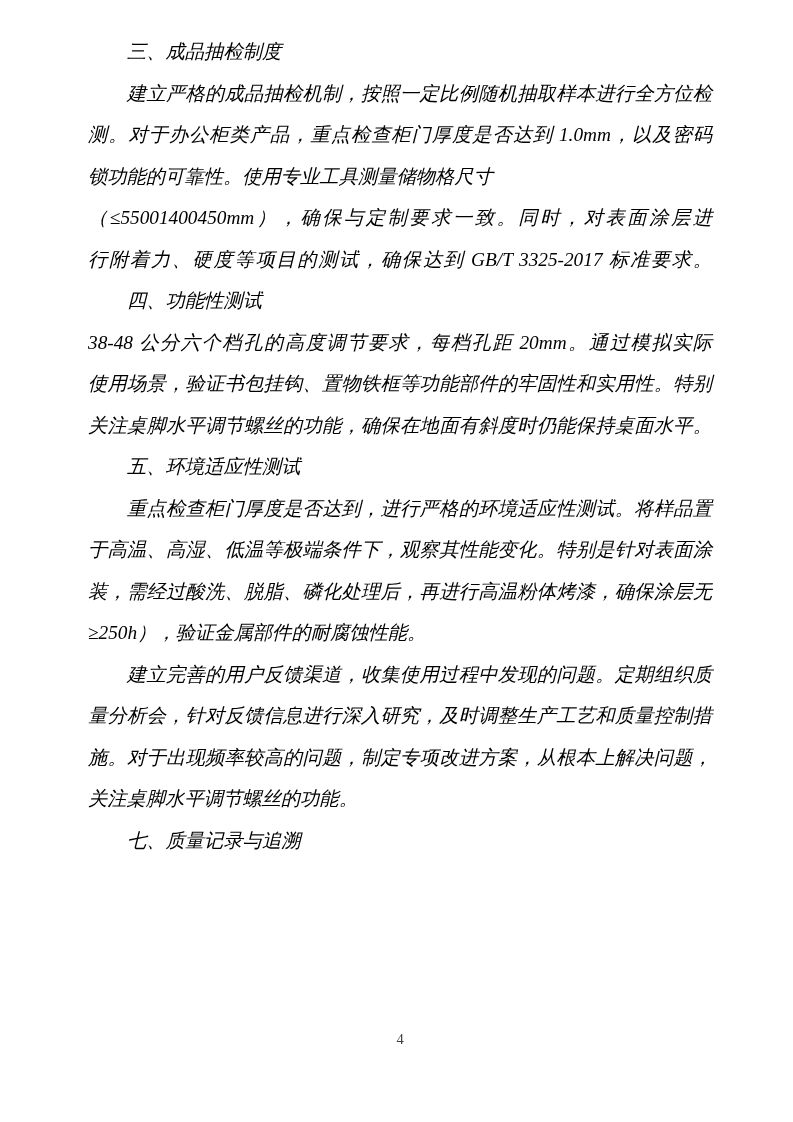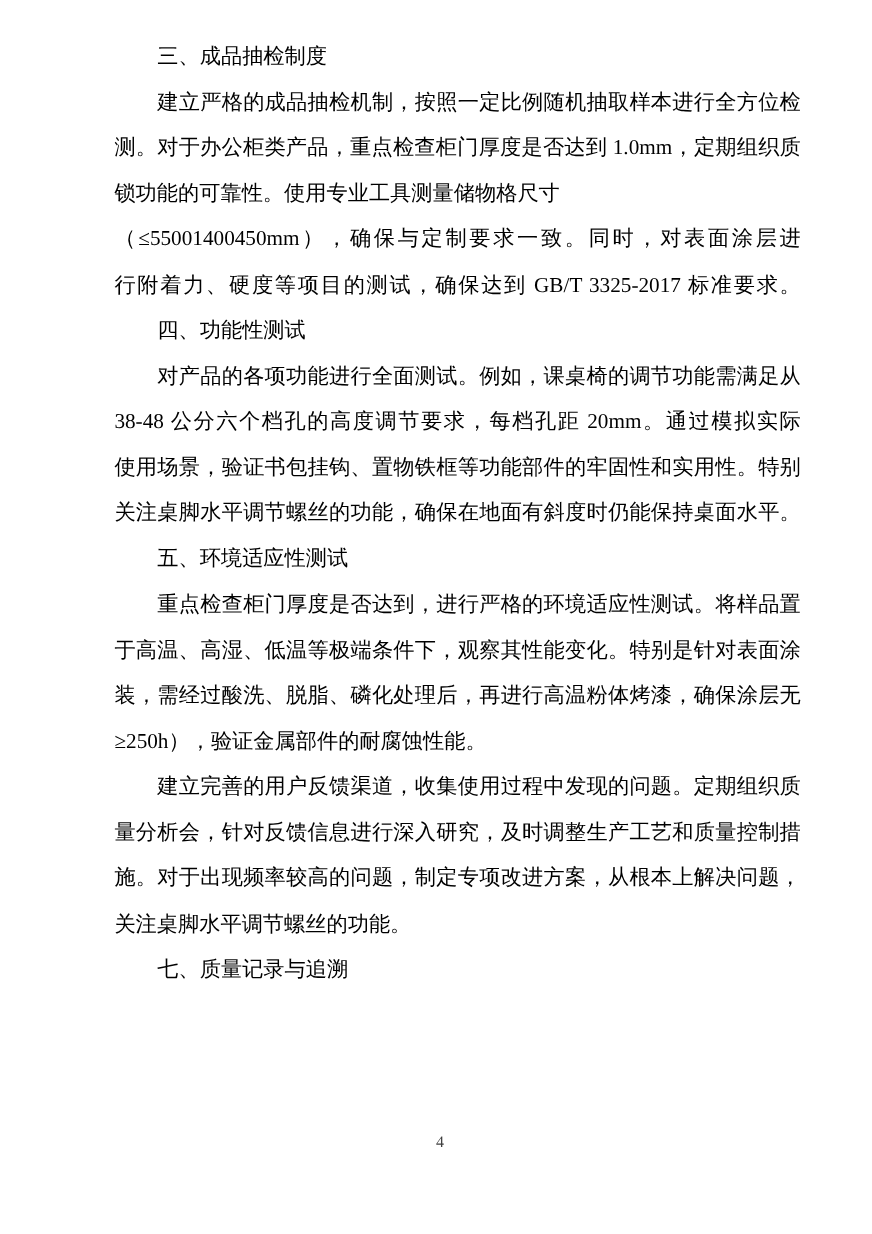--- a/index.html
+++ b/index.html
@@ -11,24 +11,25 @@
     position: relative;
     width: 793px;
     height: 1122px;
     background: #ffffff;
     overflow: hidden;
     font-family: "Liberation Serif", "DejaVu Serif", serif;
     color: #000000;
   }
   .content {
     position: absolute;
-    left: 104px;
+    left: 88px;
     top: 31px;
     width: 624px;
     font-size: 19.3px;
+    font-style: italic;
   }
   .line {
     height: 41.5px;
     line-height: 41.5px;
     text-align: justify;
   }
   .indent {
     padding-left: 39px;
   }
   .fill {
@@ -51,32 +52,31 @@
 
 <div class="page">
   <div class="content">
 
     <div>
       <div class="line indent">三、成品抽检制度</div>
     </div>
 
     <div>
       <div class="line indent fill">建立严格的成品抽检机制，按照一定比例随机抽取样本进行全方位检</div>
-      <div class="line fill">测。对于办公柜类产品，重点检查柜门厚度是否达到 1.0mm，定期组织质</div>
+      <div class="line fill">测。对于办公柜类产品，重点检查柜门厚度是否达到 1.0mm，以及密码</div>
       <div class="line">锁功能的可靠性。使用专业工具测量储物格尺寸</div>
       <div class="line fill">（≤55001400450mm），确保与定制要求一致。同时，对表面涂层进</div>
       <div class="line fill">行附着力、硬度等项目的测试，确保达到 GB/T 3325-2017 标准要求。</div>
     </div>
 
     <div>
       <div class="line indent">四、功能性测试</div>
     </div>
 
     <div>
-      <div class="line indent fill">对产品的各项功能进行全面测试。例如，课桌椅的调节功能需满足从</div>
       <div class="line fill">38-48 公分六个档孔的高度调节要求，每档孔距 20mm。通过模拟实际</div>
       <div class="line fill">使用场景，验证书包挂钩、置物铁框等功能部件的牢固性和实用性。特别</div>
       <div class="line fill">关注桌脚水平调节螺丝的功能，确保在地面有斜度时仍能保持桌面水平。</div>
     </div>
 
     <div>
       <div class="line indent">五、环境适应性测试</div>
     </div>
 
     <div>

